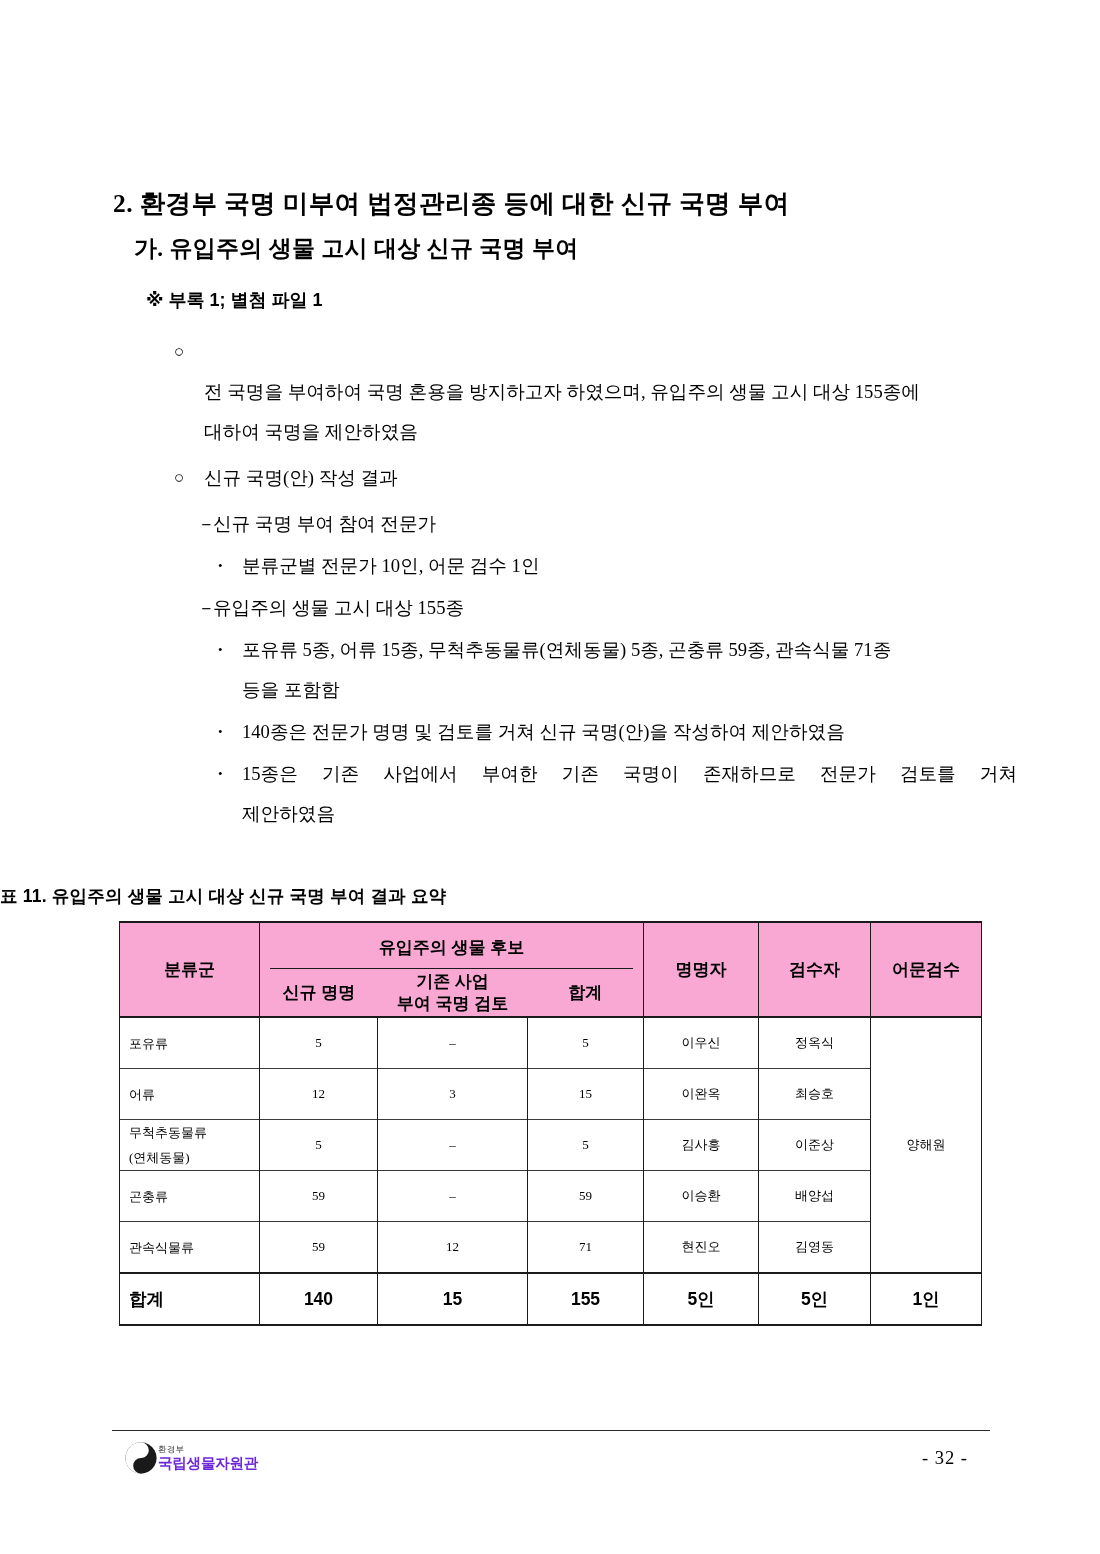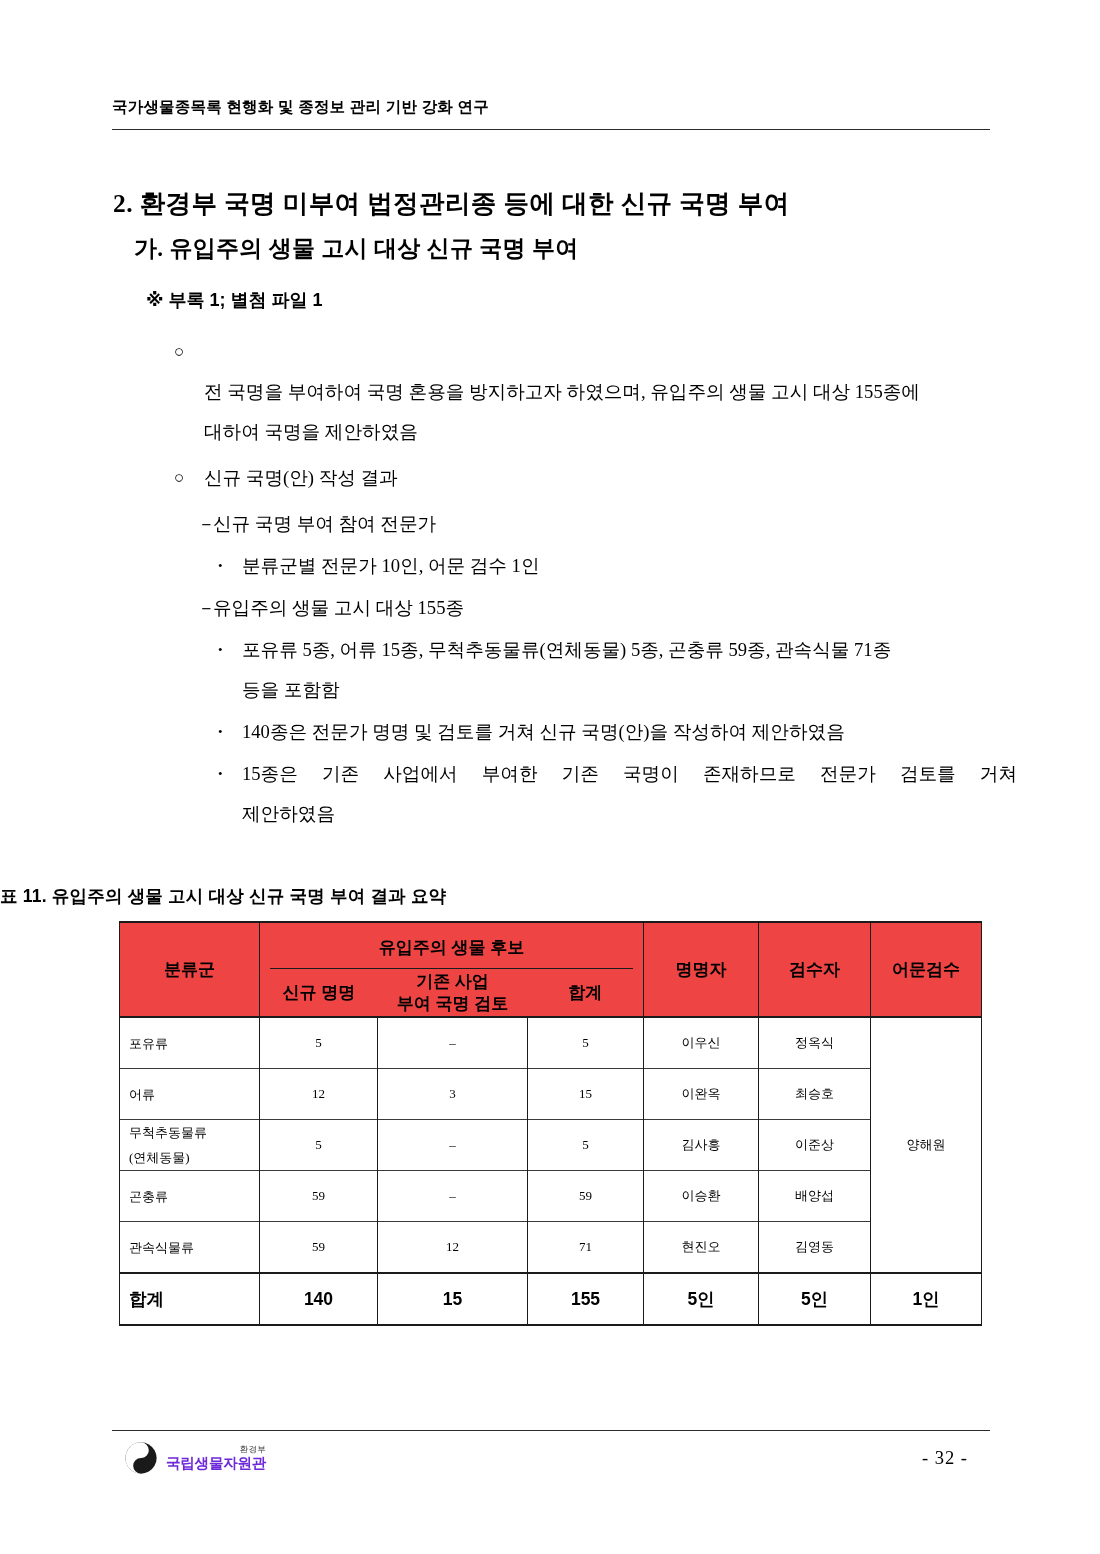--- a/index.html
+++ b/index.html
@@ -179,21 +179,21 @@
   table.summary th,
   table.summary td {
     padding: 0;
     vertical-align: middle;
     border-left: 1.4px solid #1b1b1b;
     border-right: 1.4px solid #1b1b1b;
   }
 
   
   thead tr th {
-    background: #ef4444;
+    background: #f9a8d4;
     font-family: "Liberation Sans", "DejaVu Sans", sans-serif;
     font-weight: bold;
     font-size: 17px;
     text-align: center;
     border-top: 2.6px solid #1b1b1b;
     border-bottom: 2.2px solid #1b1b1b;
     line-height: 23px;
     margin-top: 29px;
   }
   thead tr th.side {
@@ -273,22 +273,20 @@
     top: 1430px;
     width: 878px;
     border-top: 1.6px solid #2b2b2b;
   }
   .foot-logo {
     position: absolute;
     left: 124px;
     top: 1441px;
     display: flex;
     align-items: center;
-    gap: 8px;
-    text-align: right;
   }
   .logo-mark {
     width: 34px;
     height: 34px;
     flex: 0 0 34px;
   }
   .logo-text {
     font-family: "Liberation Sans", "DejaVu Sans", sans-serif;
     line-height: 1.12;
   }
@@ -311,24 +309,20 @@
     text-align: right;
     font-size: 18.5px;
     letter-spacing: 1px;
   }
 </style>
 </head>
 <body>
 
 <div class="page">
 
-  <div class="run-head">
-    <div class="run-head-text">국가생물종목록 현행화 및 종정보 관리 기반 강화 연구</div>
-    <div class="run-head-rule"></div>
-  </div>
 
   <div class="h1">2. 환경부 국명 미부여 법정관리종 등에 대한 신규 국명 부여</div>
   <div class="h2">가. 유입주의 생물 고시 대상 신규 국명 부여</div>
 
   <div class="note">※ 부록 1; 별첨 파일 1</div>
 
   <div class="body-area">
 
     <div class="lvl-o">
       <span class="mark">○</span>

